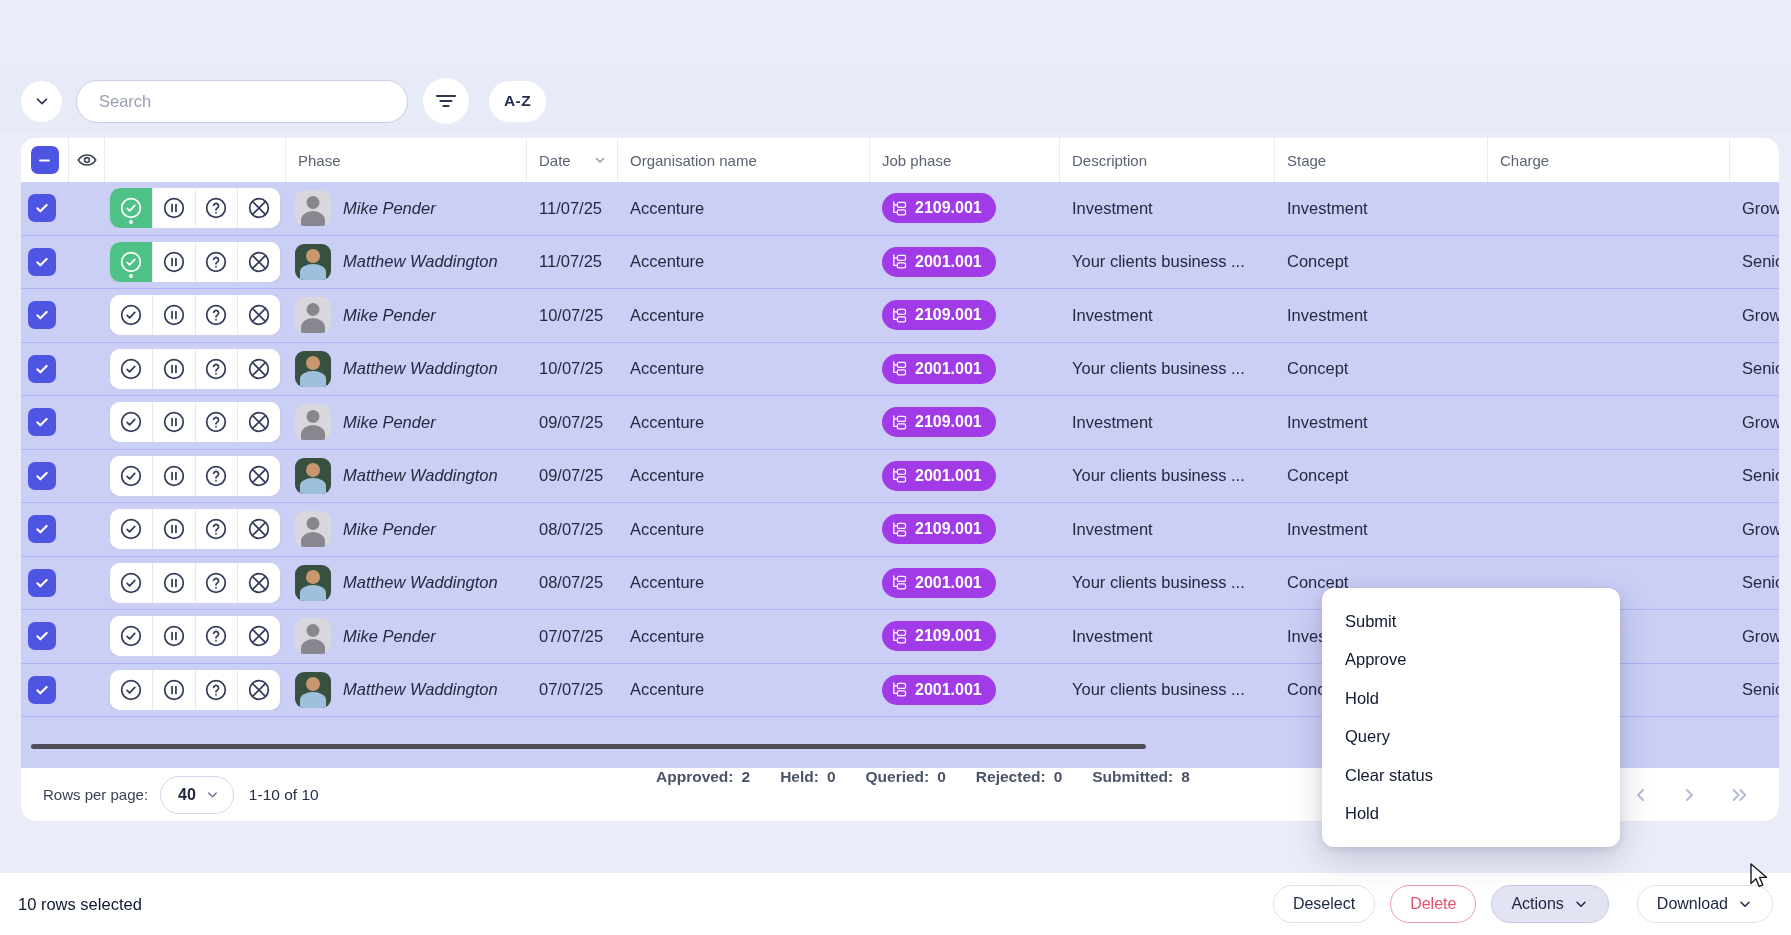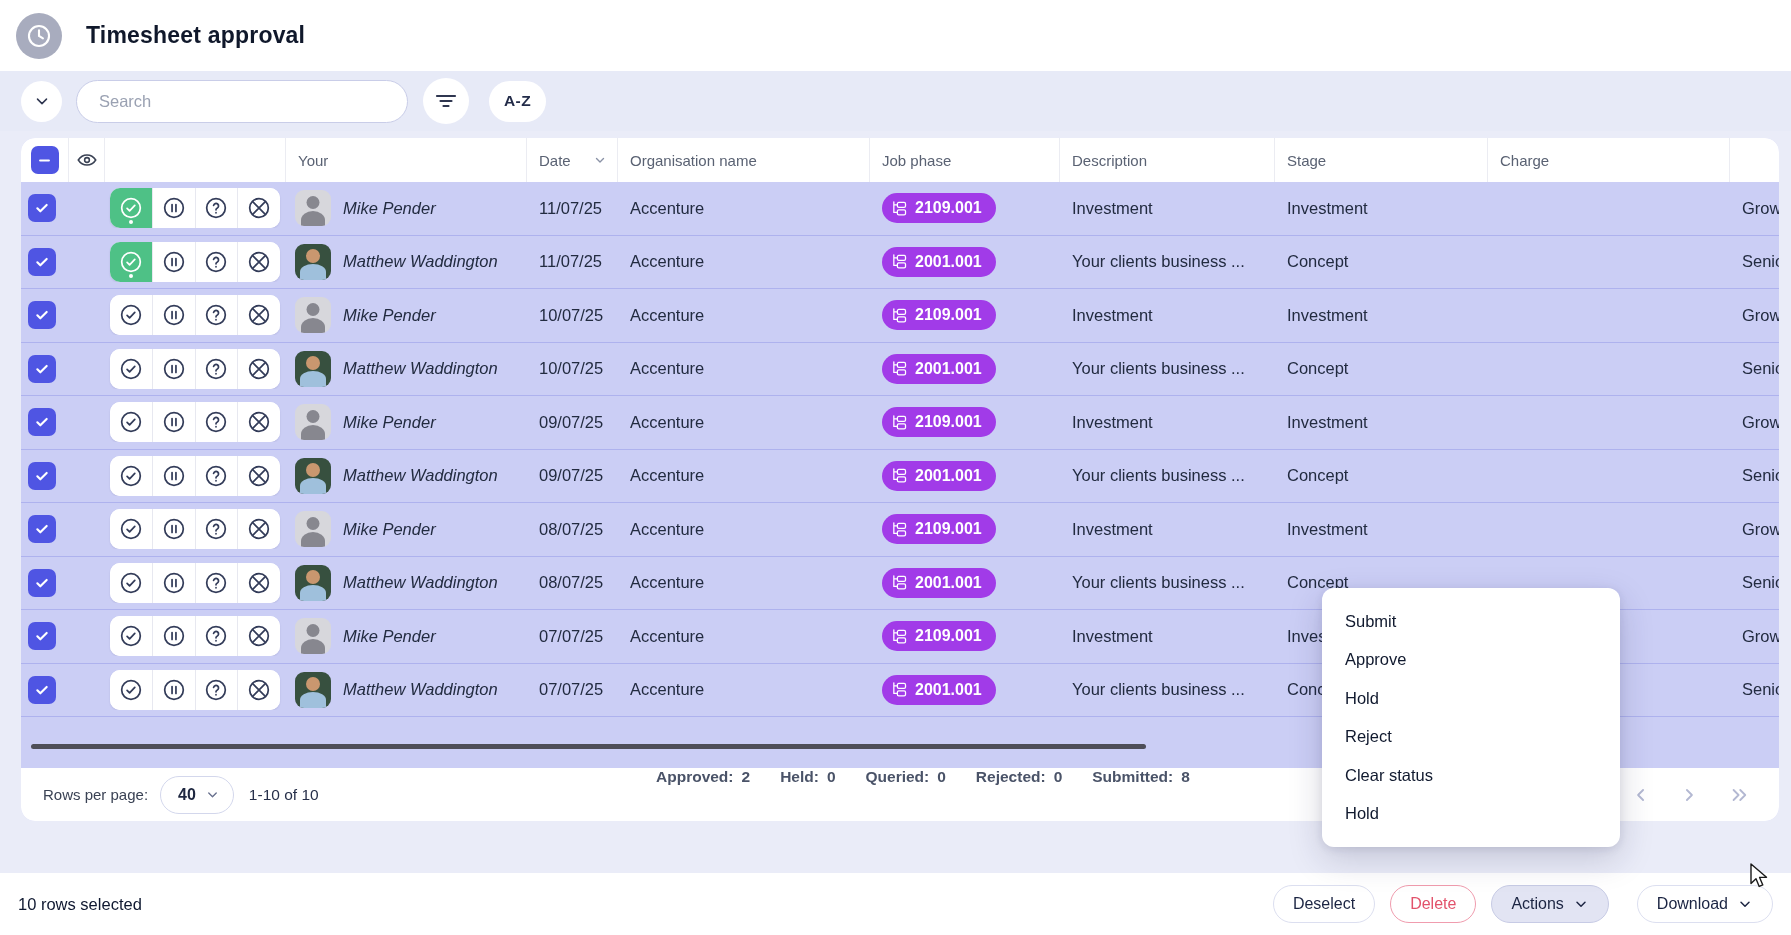--- a/index.html
+++ b/index.html
@@ -175,29 +175,20 @@
 
   .cursor { position:absolute; left:1748px; top:862px; z-index:100; pointer-events:none; }
 
   svg { display:block; }
 </style>
 </head>
 <body>
 
 <div class="page">
 
-  <header class="app-header">
-    <div class="app-icon">
-      <svg width="28" height="28" viewBox="0 0 24 24" fill="none" stroke="currentColor" stroke-width="1.8" stroke-linecap="round">
-        <circle cx="12" cy="12" r="8.6"></circle>
-          <path d="M12 7.2V12l3.4 2"></path>
-      </svg>
-    </div>
-    <h1 class="app-title">Timesheet approval</h1>
-  </header>
 
   <div class="toolbar">
     <button class="round-btn">
       <span>
         <svg width="18" height="18" viewBox="0 0 24 24" fill="none" stroke="currentColor" stroke-width="2" stroke-linecap="round" stroke-linejoin="round">
             <path d="M6 9.5l6 6 6-6"></path>
           </svg>
       </span>
     </button>
     <div class="search-wrap">
@@ -225,21 +216,21 @@
       </div>
       <div class="th eye">
         <span>
           <svg width="22" height="22" viewBox="0 0 24 24" fill="none" stroke="#3A4254" stroke-width="1.7">
             <path d="M2.5 12S6 6.5 12 6.5 21.5 12 21.5 12 18 17.5 12 17.5 2.5 12 2.5 12z"></path>
               <circle cx="12" cy="12" r="2.6"></circle>
           </svg>
         </span>
       </div>
       <div class="th"></div>
-      <div class="th">Your</div>
+      <div class="th">Phase</div>
       <div class="th date">
         <span>Date</span>
         <span class="sort-chevron">
           <svg width="14" height="14" viewBox="0 0 24 24" fill="none" stroke="currentColor" stroke-width="2.4" stroke-linecap="round" stroke-linejoin="round">
               <path d="M6 9.5l6 6 6-6"></path>
             </svg>
         </span>
       </div>
       <div class="th">Organisation name</div>
       <div class="th">Job phase</div>
@@ -997,21 +988,21 @@
             </svg>
         </button>
       </div>
     </div>
   </div>
 
   <div class="context-menu">
       <div class="menu-item">Submit</div>
       <div class="menu-item">Approve</div>
       <div class="menu-item">Hold</div>
-      <div class="menu-item">Reject</div>
+      <div class="menu-item">Query</div>
       <div class="menu-item">Clear status</div>
       <div class="menu-item">Hold</div>
     </div>
 
   <div class="selection-bar">
     <span class="selected-text">10 rows selected</span>
     <div class="bar-buttons">
       <button class="pill-btn">Deselect</button>
       <button class="pill-btn delete">Delete</button>
       <button class="pill-btn actions">

